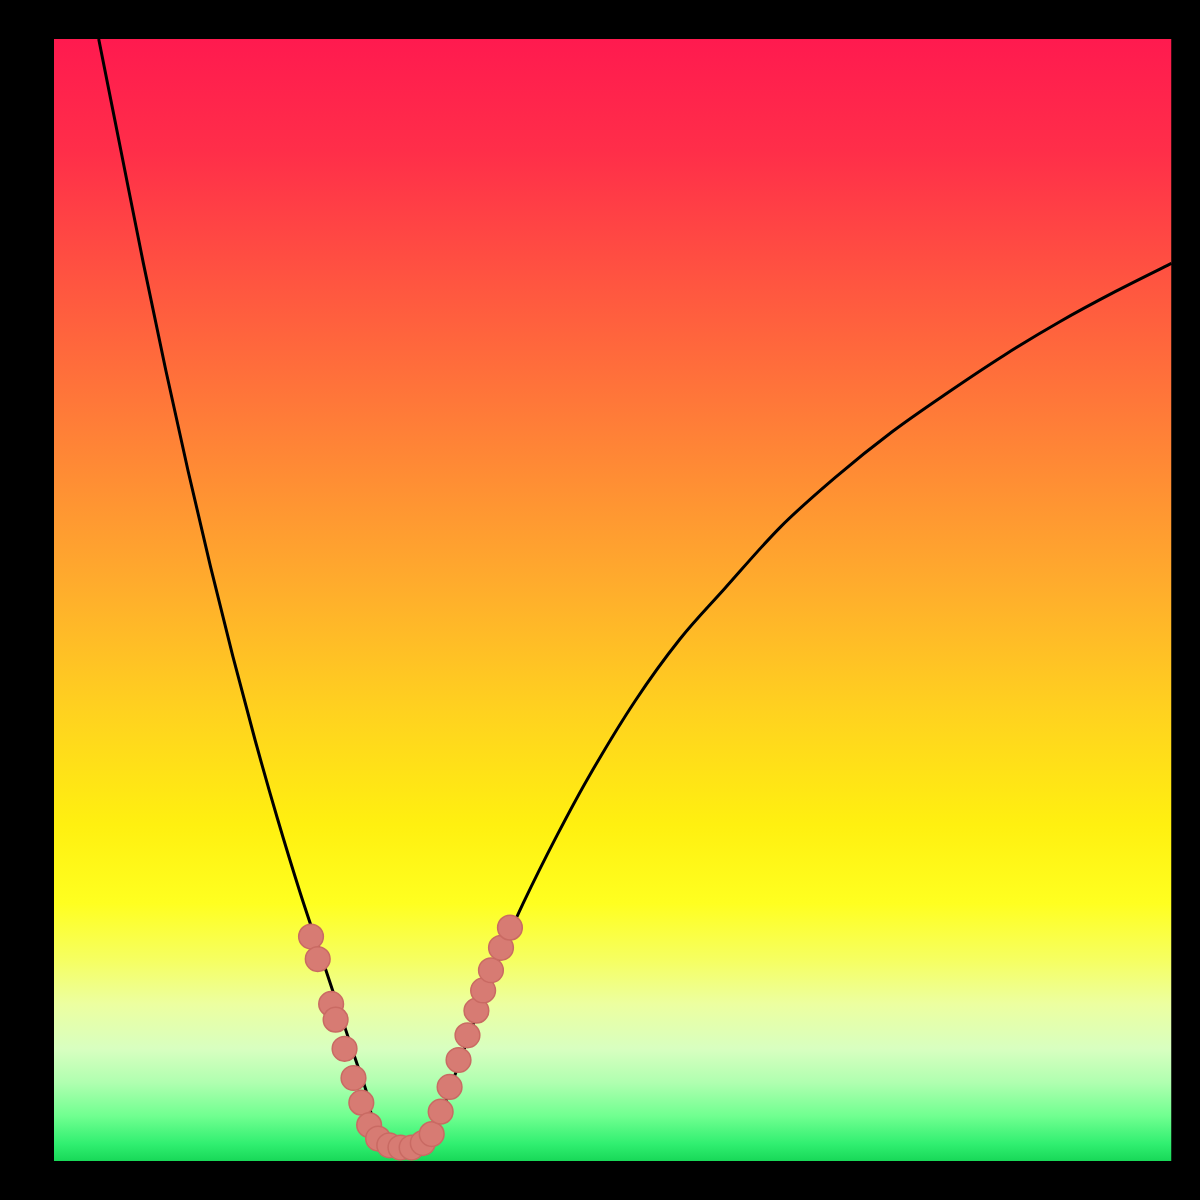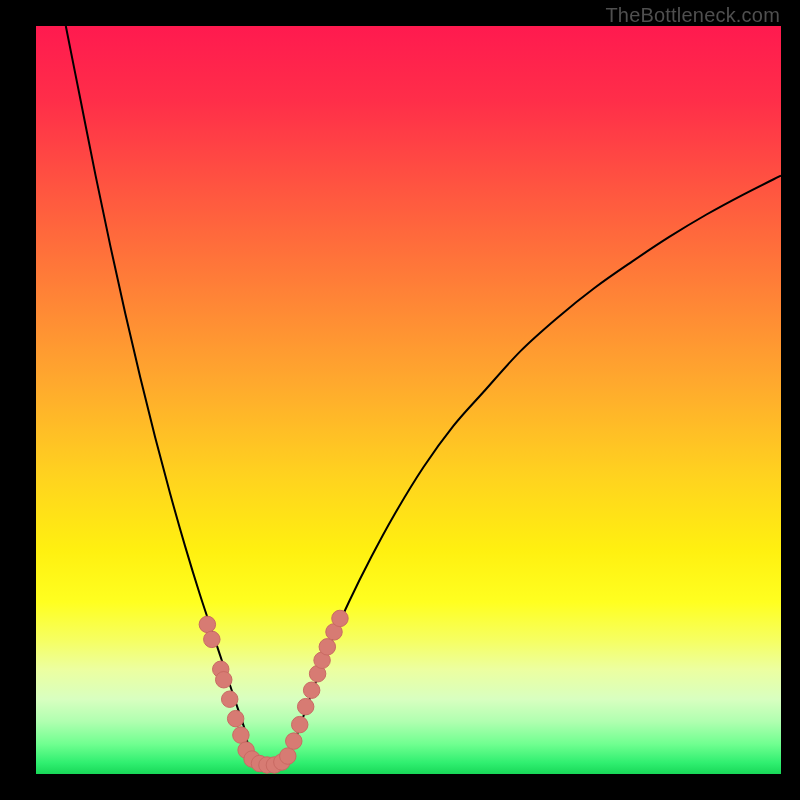--- a/index.html
+++ b/index.html
@@ -94,14 +94,13 @@
           <circle cx="269.69" cy="680.68" r="8.23" fill="#d77b73" stroke="#c96a63" stroke-width="1"></circle>
           <circle cx="275.65" cy="664.22" r="8.23" fill="#d77b73" stroke="#c96a63" stroke-width="1"></circle>
           <circle cx="281.61" cy="647.77" r="8.23" fill="#d77b73" stroke="#c96a63" stroke-width="1"></circle>
           <circle cx="286.08" cy="634.30" r="8.23" fill="#d77b73" stroke="#c96a63" stroke-width="1"></circle>
           <circle cx="291.30" cy="620.84" r="8.23" fill="#d77b73" stroke="#c96a63" stroke-width="1"></circle>
           <circle cx="298.00" cy="605.88" r="8.23" fill="#d77b73" stroke="#c96a63" stroke-width="1"></circle>
           <circle cx="303.96" cy="592.42" r="8.23" fill="#d77b73" stroke="#c96a63" stroke-width="1"></circle>
         </g>
     </svg>
   </div>
-  <div class="watermark">TheBottleneck.com</div>
 </div>
 
 </body></html>

